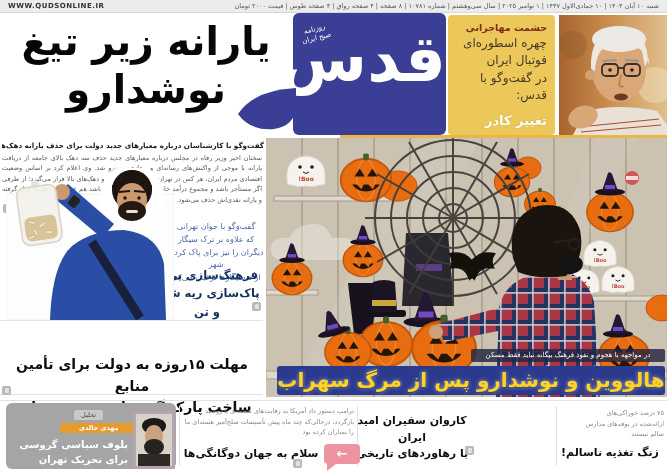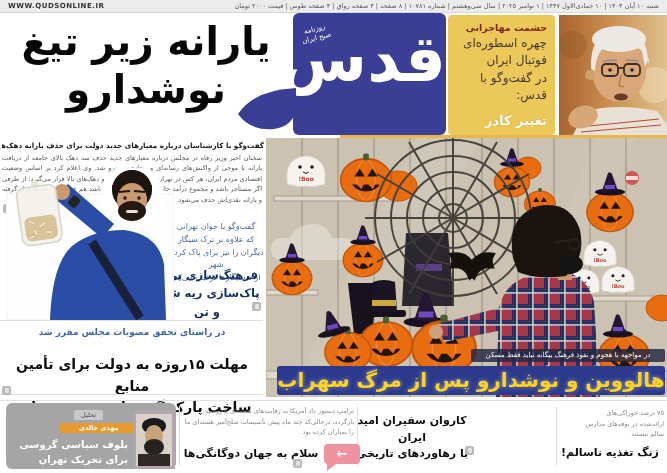--- a/index.html
+++ b/index.html
@@ -167,21 +167,20 @@
   <div class="abs cig-intro pre">گفت‌وگو با جوان تهرانی
 که علاوه بر ترک سیگار
 دیگران را نیز برای پاک کردن شهر
 از ته‌سیگارها ترغیب می‌کند</div>
   <div class="abs cig-head pre">فرهنگ‌سازی برای
 پاک‌سازی ریه شهر و تن</div>
   <div class="abs badge" style="left:252px;top:302px"></div>
 
   <div class="abs rule" style="left:0;top:320px;width:263px"></div>
 
-  <div class="abs park-kicker">در راستای تحقق مصوبات مجلس مقرر شد</div>
   <div class="abs park-head pre">مهلت ۱۵روزه به دولت برای تأمین منابع
 ساخت پارکینگ پیرامون حرم مطهر رضوی</div>
   <div class="abs rule" style="left:0;top:394px;width:263px"></div>
   <div class="abs badge" style="left:2px;top:386px"></div>
 
   <div class="abs photo-topline"></div>
   <svg class="abs photo" viewBox="0 0 401 259">
     <defs>
       <pattern id="plaid" patternUnits="userSpaceOnUse" width="16" height="16">
         <rect width="16" height="16" fill="#a83848"></rect>

